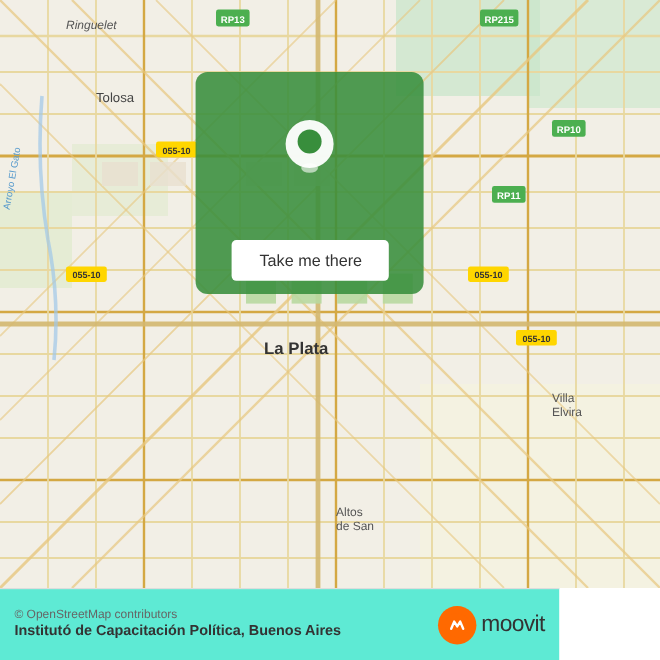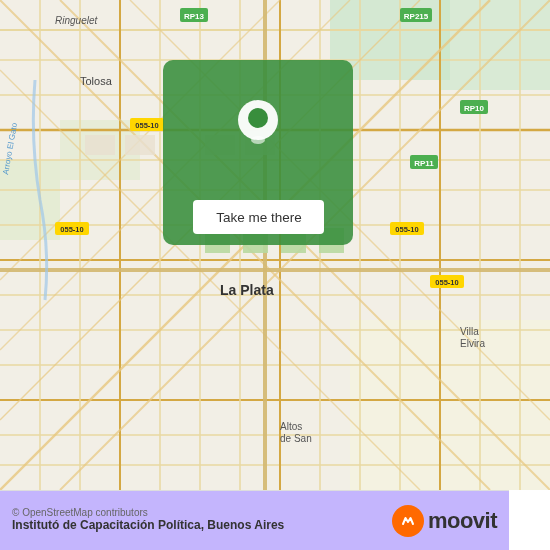--- a/index.html
+++ b/index.html
@@ -16,23 +16,23 @@
     
     .map-svg {
       position: absolute;
       inset: 0;
       width: 100%;
       height: 100%;
     }
 
     
     #bottom-bar {
-      width: 509px;
+      width: 466px;
       height: 60px;
-      background: #c4b5fd;
+      background: #5eead4;
       display: flex;
       align-items: center;
       padding: 0 12px;
       border-top: 1px solid #ddd;
       gap: 8px;
     }
 
     .copyright-text {
       font-size: 11px;
       color: #555;
@@ -52,22 +52,22 @@
       border-radius: 50%;
       display: flex;
       align-items: center;
       justify-content: center;
       color: white;
       font-size: 18px;
       font-weight: bold;
     }
 
     .moovit-text {
-      font-size: 22px;
-      font-weight: bold;
+      font-size: 19px;
+      font-weight: normal;
       color: #333;
       letter-spacing: -0.5px;
     }
 
     .place-name {
       font-size: 12px;
       color: #333;
       line-height: 1.3;
       font-weight: bold;
     }

